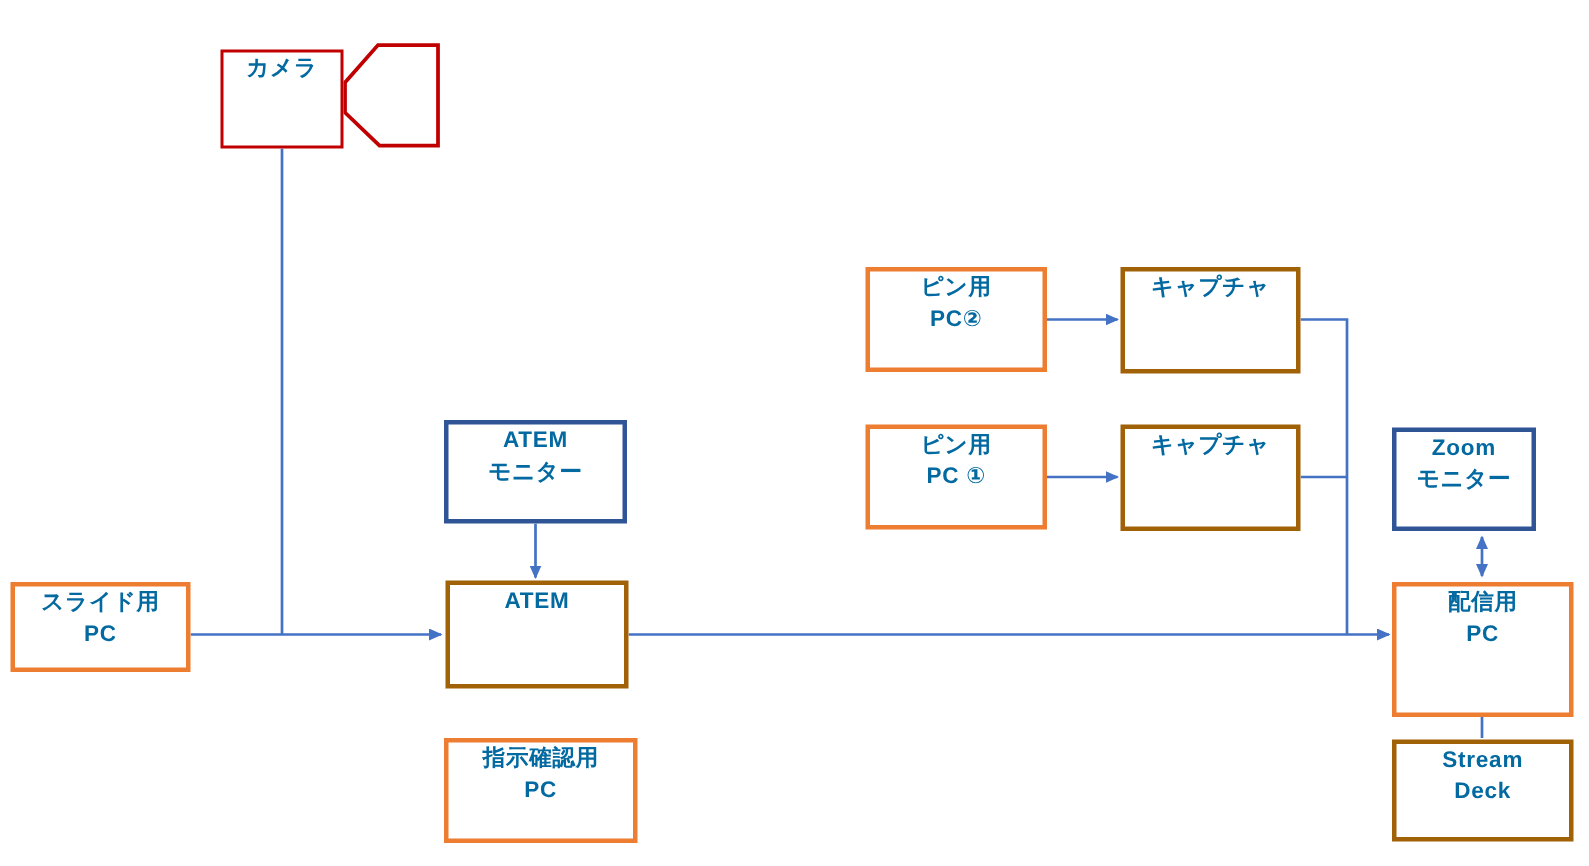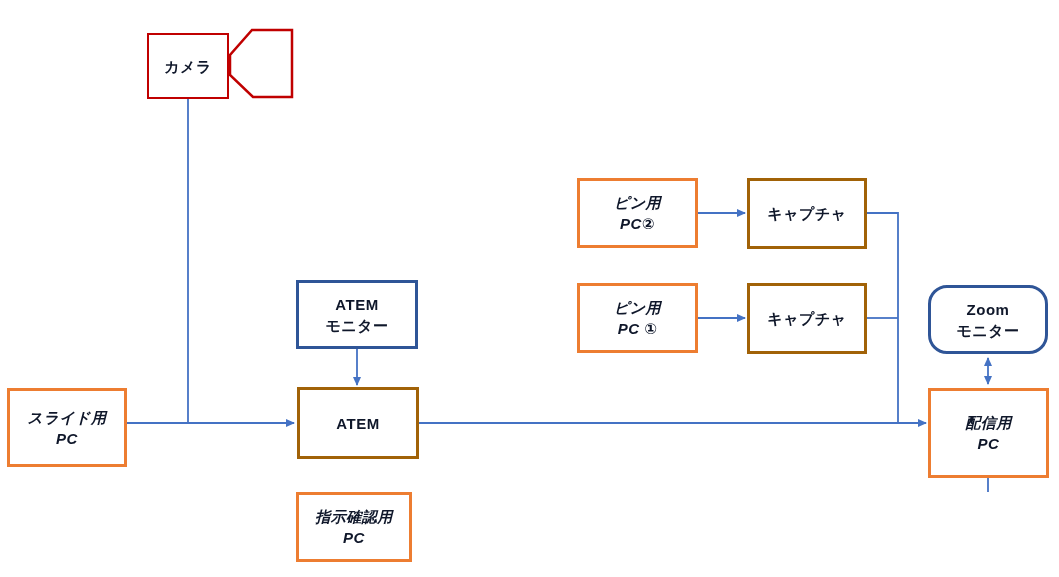--- a/index.html
+++ b/index.html
@@ -20,32 +20,31 @@
     left: 0;
     top: 0;
     width: 1059px;
     height: 577px;
   }
   .node {
     position: absolute;
     box-sizing: border-box;
     background: #ffffff;
     display: flex;
-    align-items: center;
     justify-content: center;
     text-align: center;
-    color: #0f172a;
+    color: #0369a1;
     font-weight: bold;
     font-size: 15px;
     line-height: 21px;
     letter-spacing: 0.5px;
     white-space: pre-line;
   }
   .node .lbl { white-space: pre-line; }
-  .b-orange { border: 3px solid #ED7D31; font-style: italic; }
+  .b-orange { border: 3px solid #ED7D31; }
   .b-green  { border: 3px solid #a16207; }
   .b-navy   { border: 3px solid #2F5597; }
   .b-red    { border: 2.5px solid #C00000; }
 </style>
 </head>
 <body>
 
 <div class="canvas">
 
   <svg class="wires" viewBox="0 0 1059 577" xmlns="http://www.w3.org/2000/svg">
@@ -75,35 +74,35 @@
 
     <path d="M988,358 L988,384" fill="none" stroke="#4472C4" stroke-width="1.8" marker-start="url(#arw)" marker-end="url(#arw)"></path>
 
     <path d="M988,492 L988,462" fill="none" stroke="#4472C4" stroke-width="1.8" marker-end="url(#arw)"></path>
   </svg>
 
   <div class="node b-red" style="left:147px; top:33px; width:82px; height:66px;">
     <span class="lbl">カメラ</span>
   </div>
 
-  <div class="node b-orange" style="left:7px; top:388px; width:120px; height:79px;">
+  <div class="node b-orange" style="left:7px; top:388px; width:120px; height:60px;">
     <span class="lbl">スライド用
 PC</span>
   </div>
 
   <div class="node b-navy" style="left:296px; top:280px; width:122px; height:69px;">
     <span class="lbl">ATEM
 モニター</span>
   </div>
 
   <div class="node b-green" style="left:297px; top:387px; width:122px; height:72px;">
     <span class="lbl">ATEM</span>
   </div>
 
-  <div class="node b-orange" style="left:296px; top:492px; width:116px; height:70px;">
+  <div class="node b-orange" style="left:296px; top:492px; width:129px; height:70px;">
     <span class="lbl">指示確認用
 PC</span>
   </div>
 
   <div class="node b-orange" style="left:577px; top:178px; width:121px; height:70px;">
     <span class="lbl">ピン用
 PC②</span>
   </div>
 
   <div class="node b-green" style="left:747px; top:178px; width:120px; height:71px;">
@@ -112,24 +111,28 @@
 
   <div class="node b-orange" style="left:577px; top:283px; width:121px; height:70px;">
     <span class="lbl">ピン用
 PC ①</span>
   </div>
 
   <div class="node b-green" style="left:747px; top:283px; width:120px; height:71px;">
     <span class="lbl">キャプチャ</span>
   </div>
 
-  <div class="node b-navy" style="left:928px; top:285px; width:120px; height:69px;border-radius:19px;">
+  <div class="node b-navy" style="left:928px; top:285px; width:96px; height:69px;">
     <span class="lbl">Zoom
 モニター</span>
   </div>
 
   <div class="node b-orange" style="left:928px; top:388px; width:121px; height:90px;">
     <span class="lbl">配信用
 PC</span>
   </div>
 
+  <div class="node b-green" style="left:928px; top:493px; width:121px; height:68px;">
+    <span class="lbl">Stream
+Deck</span>
+  </div>
 
 </div>
 
 </body></html>

